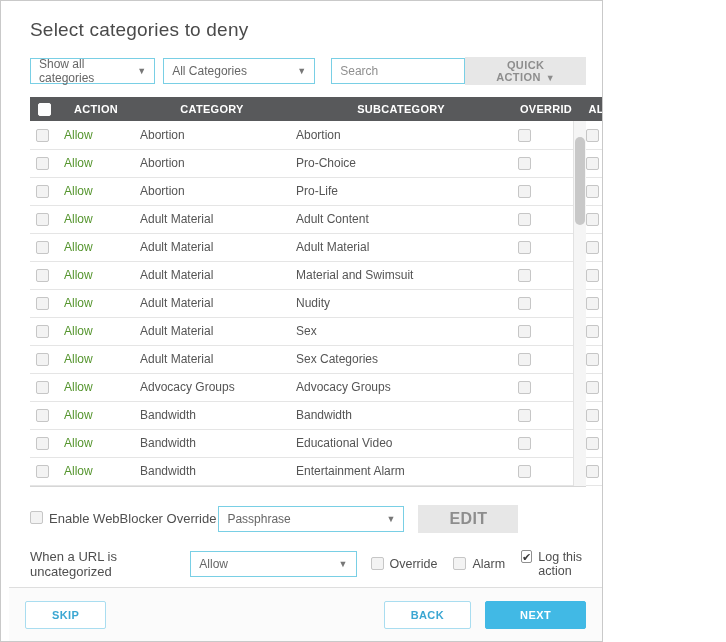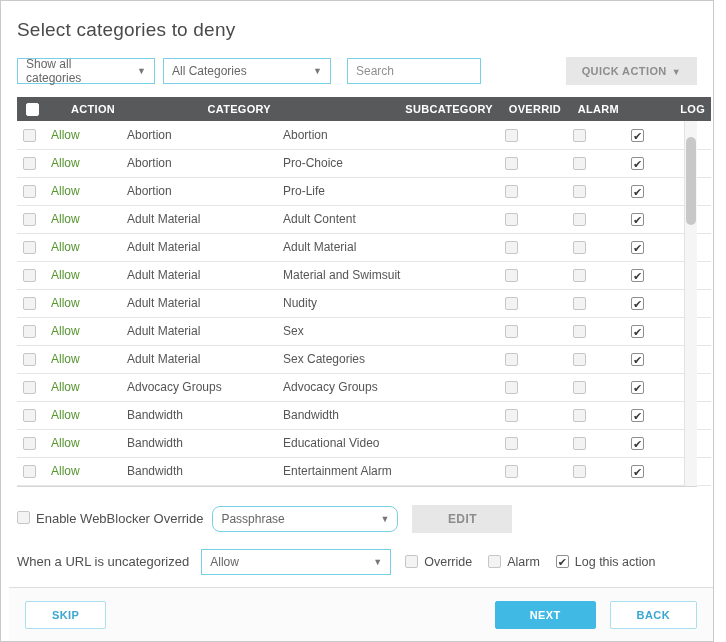--- a/index.html
+++ b/index.html
@@ -1,19 +1,19 @@
 <!DOCTYPE html>
 <html><head>
 <meta charset="utf-8">
 <style>
   * { box-sizing: border-box; }
   html,body { margin:0; padding:0; background:#fff; }
   .app {
-    width:714px; height:642px; border:1px solid #c9c9c9; background:#fff;
-    font-family:"Liberation Sans", sans-serif; position:relative; overflow:hidden;
+    width:603px; height:642px; border:1px solid #c9c9c9; background:#fff;
+    font-family:"Liberation Sans", sans-serif; position:relative; overflow:hidden;padding-left:13px;
   }
   .content { padding:12px 16px 0; }
   .page-title { font-size:19px; font-weight:normal; color:#4a4a4a; margin:6px 0 16px; letter-spacing:.2px; }
 
   
   .filter-row { display:flex; align-items:center; margin-bottom:12px; }
   .sel {
     border:1px solid #79cfe5; background:#fff; height:26px; display:flex;
     align-items:center; justify-content:space-between; padding:0 8px;
     font-size:12px; color:#666; cursor:pointer;
@@ -32,21 +32,21 @@
     font-size:11px; height:28px; padding:0 16px; letter-spacing:.4px; cursor:pointer;
     font-family:"Liberation Sans", sans-serif;
   }
   .btn-quick .caret { font-size:9px; margin-left:5px; }
 
   
   .table-wrap { position:relative; border-bottom:1px solid #d6d6d6; }
   table { width:100%; border-collapse:collapse; table-layout:fixed; }
   thead th {
     background:#58595b; color:#fff; font-size:11px; font-weight:bold;
-    text-align:right; height:24px; padding:0 6px; letter-spacing:.3px;
+    text-align:center; height:24px; padding:0 6px; letter-spacing:.3px;
     white-space:nowrap; overflow:hidden;
   }
   col.c-sel  { width:28px; }
   col.c-act  { width:76px; }
   col.c-cat  { width:156px; }
   col.c-sub  { width:222px; }
   col.c-ovr  { width:68px; }
   col.c-alm  { width:58px; }
   col.c-log  { width:86px; }
   tbody td {
@@ -71,24 +71,24 @@
     position:absolute; left:1px; top:16px; width:10px; height:88px;
     background:#c8c8c8; border-radius:5px; cursor:grab;
   }
 
   
   .wb-row { display:flex; align-items:center; margin-top:18px; }
   .uncat-row { display:flex; align-items:center; margin-top:16px; }
   .lbl { font-size:13px; color:#4f4f4f; }
   .cb-label { display:inline-flex; align-items:flex-start; cursor:pointer; }
   .cb-label .cb { margin-right:6px; }
-  .sel-pass { width:186px; margin-left:9px;border-radius:8px; }
+  .sel-pass { width:186px; margin-left:2px; }
   .btn-edit {
     background:#e7e7e7; border:none; color:#8d8d8d; font-weight:bold;
-    font-size:12px; height:28px; width:100px; margin-left:14px; cursor:pointer;
+    font-size:16px; height:28px; width:100px; margin-left:14px; cursor:pointer;
     letter-spacing:.4px; font-family:"Liberation Sans", sans-serif;
   }
   .sel-uncat { width:190px; margin-left:12px; margin-right:14px; }
   .uncat-opts { display:flex; align-items:center; gap:16px; }
   .uncat-opts .lbl { font-size:12.5px; }
 
   
   .footer {
     position:absolute; left:8px; right:0; bottom:0; height:54px;
     border-top:1px solid #dedede; background:#fbfbfb;
@@ -301,17 +301,17 @@
           <span class="cb checked">✔</span>
           <span class="lbl">Log this action</span>
         </label>
       </div>
     </div>
   </div>
 
   <div class="footer">
     <button class="btn btn-light">SKIP</button>
     <div class="footer-right">
+      <button class="btn btn-light">BACK</button>
       <button class="btn btn-primary">NEXT</button>
-      <button class="btn btn-light">BACK</button>
     </div>
   </div>
 </div>
 
 </body></html>

